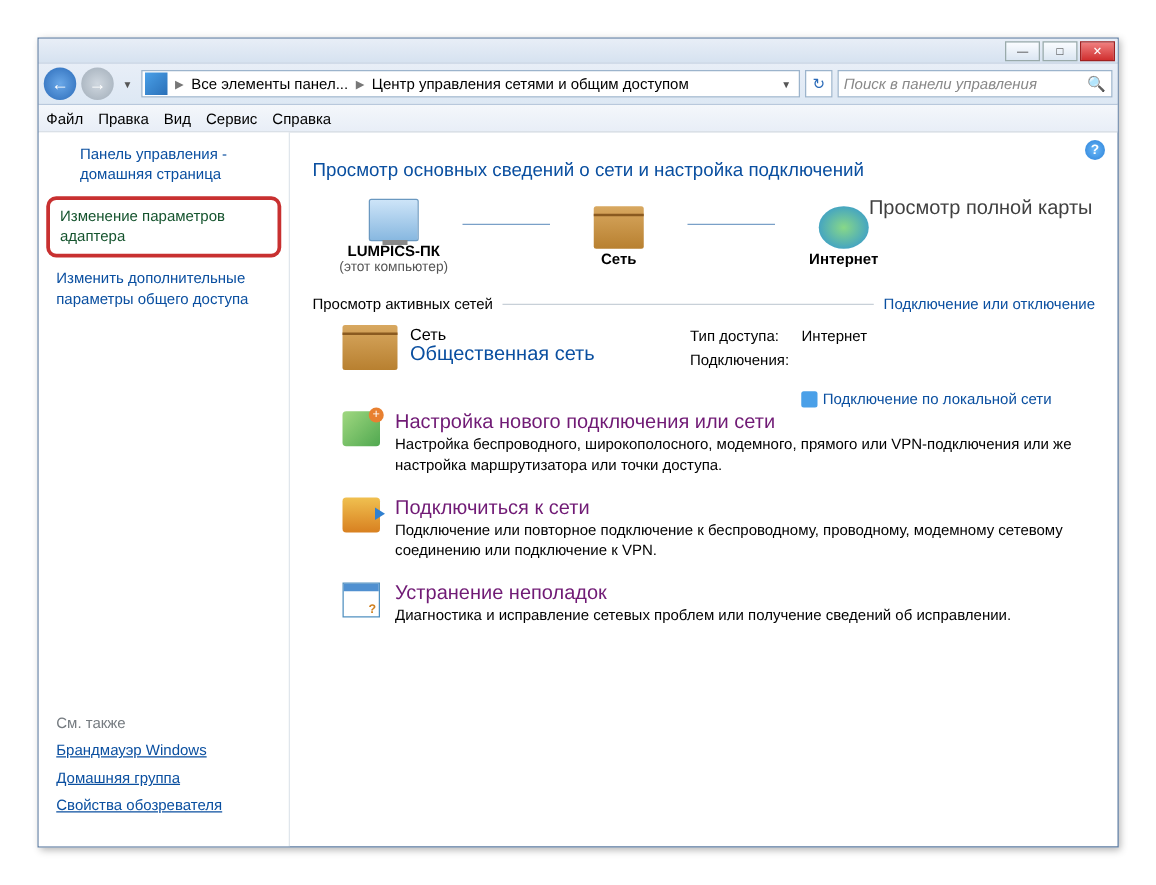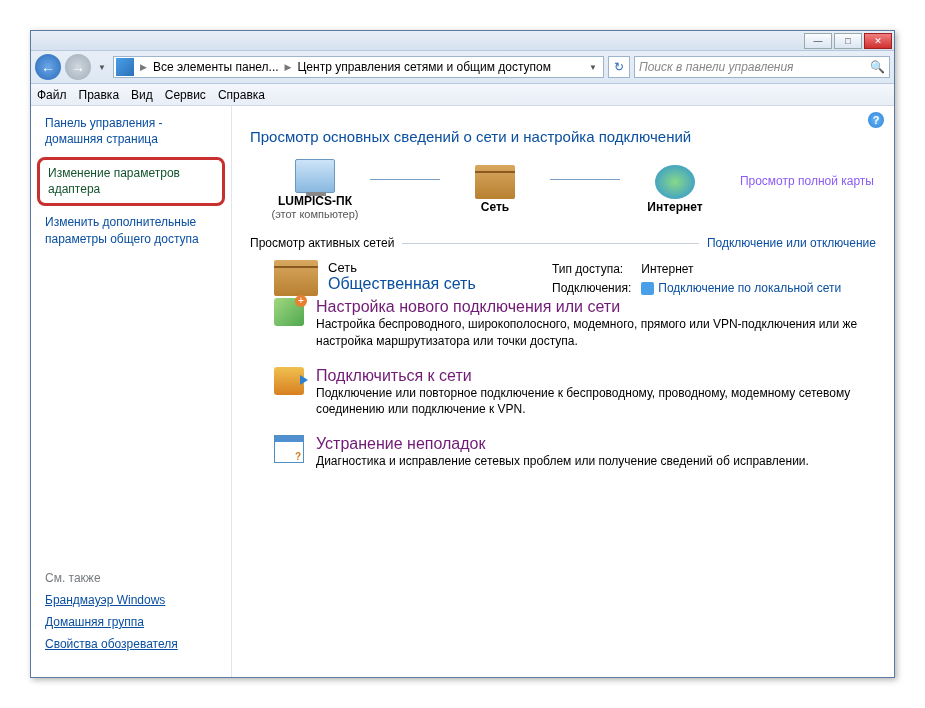--- a/index.html
+++ b/index.html
@@ -81,21 +81,21 @@
   width: 18px; height: 18px;
   background: linear-gradient(135deg,#4aa0e8,#2a70b8);
   margin-right: 4px;
   display:inline-block;
 }
 .addrbox .crumb { color: #000; padding: 0 4px; }
 .addrbox .sep { color: #777; font-size: 9px; padding: 0 2px; }
 .addrbox .dd { margin-left:auto; color:#555; font-size:8px; padding:0 4px; }
 .refresh { width:22px; height:22px; border:1px solid #9cb4cc; background:#fff; display:flex; align-items:center; justify-content:center; color:#2a6ab8; }
 .searchbox {
-  width: 256px; height: 22px;
+  width: 220px; height: 22px;
   border: 1px solid #9cb4cc;
   background: #fff;
   display: flex;
   align-items: center;
   padding: 0 4px;
   color: #888;
   font-style: italic;
 }
 .searchbox .mag { margin-left: auto; color:#2a6ab8; font-style:normal;}
 .menubar {
@@ -115,21 +115,21 @@
 }
 .sidebar {
   width: 200px;
   background: #fff;
   padding: 10px 14px 10px 14px;
   position: relative;
   display:flex;
   flex-direction:column;
 }
 .sidebar a, .sidebar .link { color: #0a4fa0; text-decoration: none; display:block; cursor:pointer; }
-.sidebar .hdr { color:#0a4fa0; margin-bottom:10px; line-height:1.3; }
+.sidebar .hdr { color:#0a4fa0; margin-bottom:10px; line-height:1.3;margin-left:19px; }
 .sidebar .highbox {
   border: 3px solid #c83030;
   border-radius: 8px;
   padding: 6px 8px;
   margin: 0 -8px 8px -8px;
   color:#14532d;
   line-height:1.3;
 }
 .sidebar .seclink { color:#0a4fa0; line-height:1.35; margin-bottom:4px; }
 .sidebar .seealso { margin-top:auto; padding-bottom:8px; }
@@ -171,21 +171,21 @@
 .netnode {
   display: flex;
   flex-direction: column;
   align-items: center;
   width: 130px;
 }
 .netnode .ico { width: 40px; height: 34px; display:flex; align-items:center; justify-content:center; }
 .netnode .lbl { color:#000; font-size:12px; margin-top:1px;font-weight:bold; }
 .netnode .sub { color:#555; font-size:11px; }
 .netline { flex:1; border-top: 1px solid #7aa0c8; margin: 0 -10px; position:relative; top:-10px; max-width:70px;}
-.maplink { position:absolute; right:20px; top:68px; color:#8b5cf6; font-size:12px; }
+.maplink { position:absolute; right:20px; top:52px; color:#404040; font-size:16px; }
 .section-hdr {
   display: flex;
   align-items: center;
   margin-top: 16px;
   margin-bottom: 10px;
 }
 .section-hdr .txt { color:#000; white-space:nowrap; }
 .section-hdr .line { flex:1; border-top:1px solid #c8d0d8; margin: 0 8px; }
 .section-hdr .rlink { color:#0a4fa0; white-space:nowrap; }
 .activenet {
@@ -201,21 +201,21 @@
 .activenet .benchico { width: 44px; height: 36px; }
 .activenet .netinfo .name { font-size:13px; color:#000; }
 .activenet .netinfo .type { color:#0a4fa0; font-size:16px; }
 .activenet .right {
   display: flex;
   gap: 10px;
 }
 .activenet .kcol { color:#000; line-height:1.6; }
 .activenet .vcol { line-height:1.6; }
 .activenet .vcol .plain { color:#000; }
-.activenet .vcol .lnk { color:#0a4fa0; display:flex; align-items:center; gap:4px; }
+.activenet .vcol .lnk { color:#0a4fa0; display:flex; align-items:center; gap:4px;margin-top:31px; }
 .plugico { width:13px; height:13px; background:#4aa0e8; border-radius:2px; display:inline-block; }
 .tasks { margin-left: 24px; }
 .task {
   display: flex;
   gap: 12px;
   margin-bottom: 18px;
 }
 .task .ico { width: 30px; height: 28px; flex-shrink:0; }
 .task .txt .ttl { color:#701a75; font-size:16px; margin-bottom:3px; }
 .task .txt .desc { color:#000; font-size:12px; line-height:1.35; }

